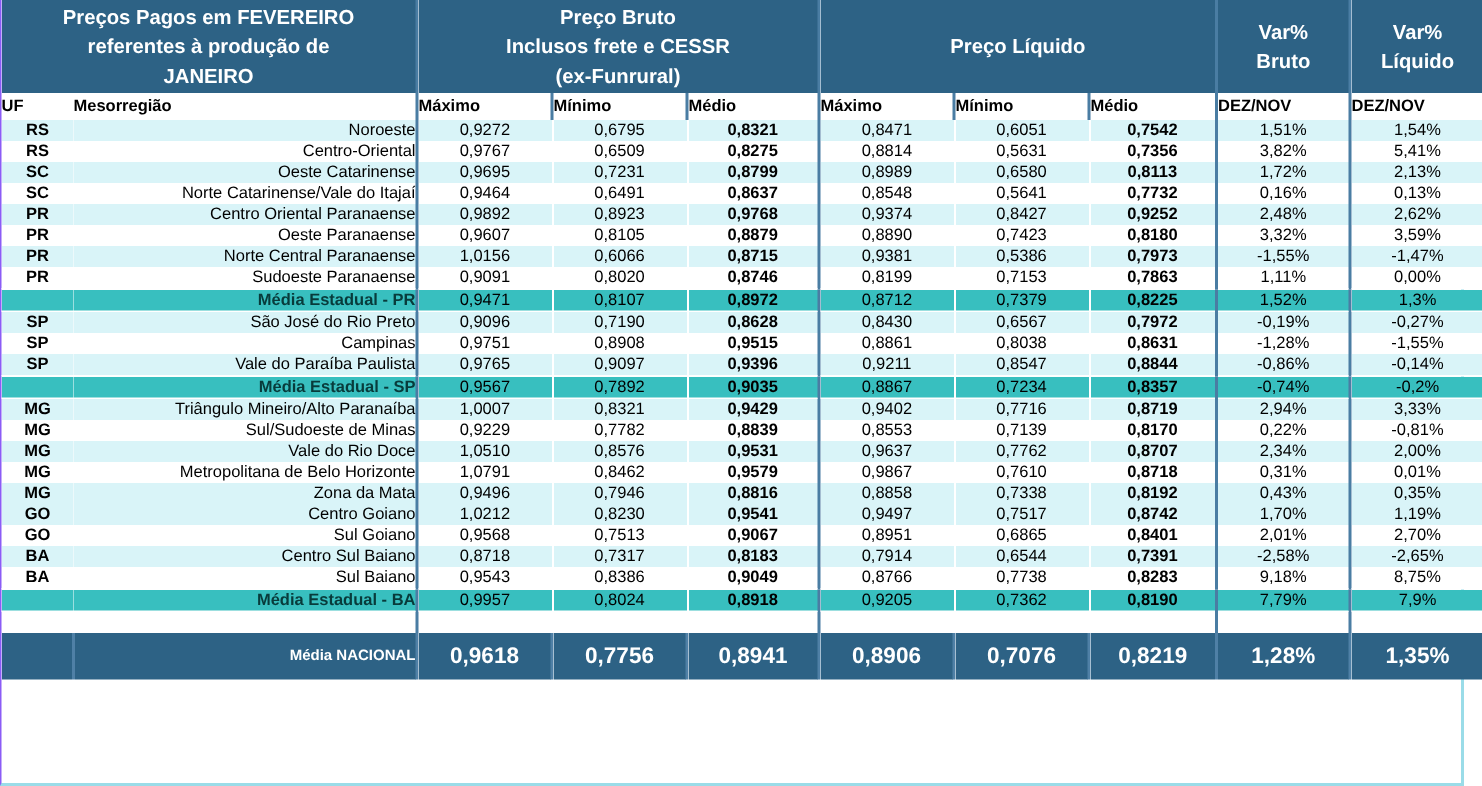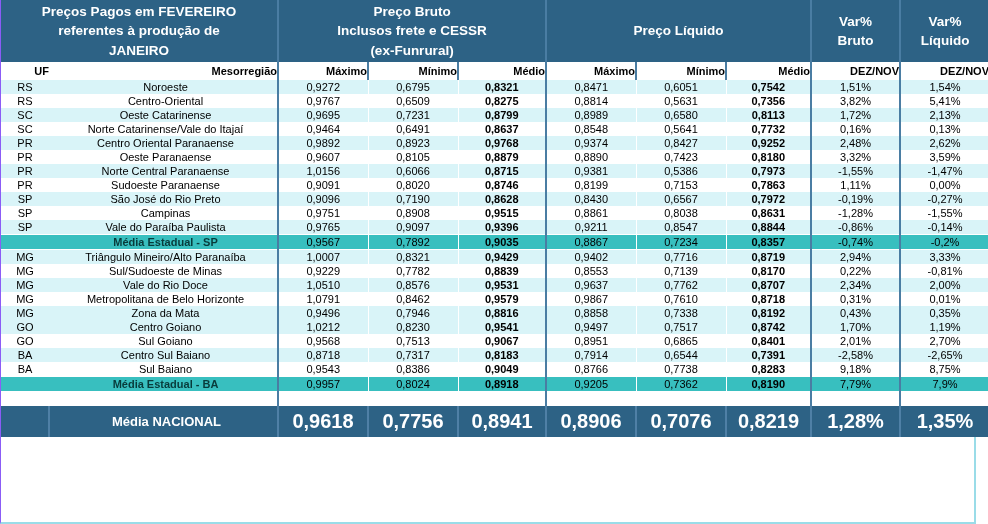--- a/index.html
+++ b/index.html
@@ -27,45 +27,45 @@
   td,th{padding:0;overflow:hidden;white-space:nowrap;}
 
   
   thead .hdr td{
     background:var(--header-blue);color:#fff;font-weight:bold;
     font-size:13.5px;line-height:1.42;text-align:center;vertical-align:middle;
     height:62px;white-space:pre-line;
   }
   thead .colhdr td{
     background:#fff;color:#000;font-weight:bold;font-size:11px;
-    height:18px;text-align:right;vertical-align:middle;
+    height:18px;text-align:left;vertical-align:middle;
   }
 
   
   tbody td{font-size:11px;height:14px;line-height:14px;text-align:center;vertical-align:middle;}
   tr.row-cyan  td{background:var(--light-cyan);}
   tr.row-white td{background:#fff;}
   tr.row-teal  td{background:var(--teal);border-top:1px solid #fff;border-bottom:1px solid #fff;}
-  td.c-uf{font-weight:normal;}
-  td.c-meso{text-align:center;padding-left:5px;}
+  td.c-uf{font-weight:bold;}
+  td.c-meso{text-align:right;padding-left:5px;}
   td.c-med{font-weight:bold;}
   tr.row-teal td.c-meso{font-weight:bold;color:#083b3b;}
 
   
   .b-sect{border-right:2px solid var(--section-border);}
   .b-inner{border-right:1px solid rgba(255,255,255,0.95);}
   thead .b-inner{border-right:2px solid var(--section-border);}
 
   
   tfoot tr.spacer td{background:#fff;height:14px;}
   tfoot tr.national td{
     background:var(--header-blue);color:#fff;font-weight:bold;
-    height:31px;font-size:20px;text-align:center;vertical-align:middle;
-  }
-  tfoot tr.national td.c-meso{text-align:center;padding-left:6px;font-size:13px;}
+    height:31px;font-size:15px;text-align:center;vertical-align:middle;
+  }
+  tfoot tr.national td.c-meso{text-align:right;padding-left:6px;font-size:10px;}
   tfoot tr.national td.nb{border-right:2px solid #4F80A6;}
 </style>
 </head>
 <body>
 
 <div class="tbl-wrap">
   <table>
     <colgroup>
       <col style="width:48px">
         <col style="width:229px">
@@ -195,20 +195,32 @@
           <td class="c-meso b-sect">Sudoeste Paranaense</td>
           <td class="b-inner">0,9091</td>
           <td class="b-inner">0,8020</td>
           <td class="c-med b-sect">0,8746</td>
           <td class="b-inner">0,8199</td>
           <td class="b-inner">0,7153</td>
           <td class="c-med b-sect">0,7863</td>
           <td class="b-sect">1,11%</td>
           <td class="">0,00%</td>
         </tr>
+        <tr class="row-teal">
+          <td class="c-uf"></td>
+          <td class="c-meso b-sect">Média Estadual - PR</td>
+          <td class="b-inner">0,9471</td>
+          <td class="b-inner">0,8107</td>
+          <td class="c-med b-sect">0,8972</td>
+          <td class="b-inner">0,8712</td>
+          <td class="b-inner">0,7379</td>
+          <td class="c-med b-sect">0,8225</td>
+          <td class="b-sect">1,52%</td>
+          <td class="">1,3%</td>
+        </tr>
         <tr class="row-cyan">
           <td class="c-uf">SP</td>
           <td class="c-meso b-sect">São José do Rio Preto</td>
           <td class="b-inner">0,9096</td>
           <td class="b-inner">0,7190</td>
           <td class="c-med b-sect">0,8628</td>
           <td class="b-inner">0,8430</td>
           <td class="b-inner">0,6567</td>
           <td class="c-med b-sect">0,7972</td>
           <td class="b-sect">-0,19%</td>

